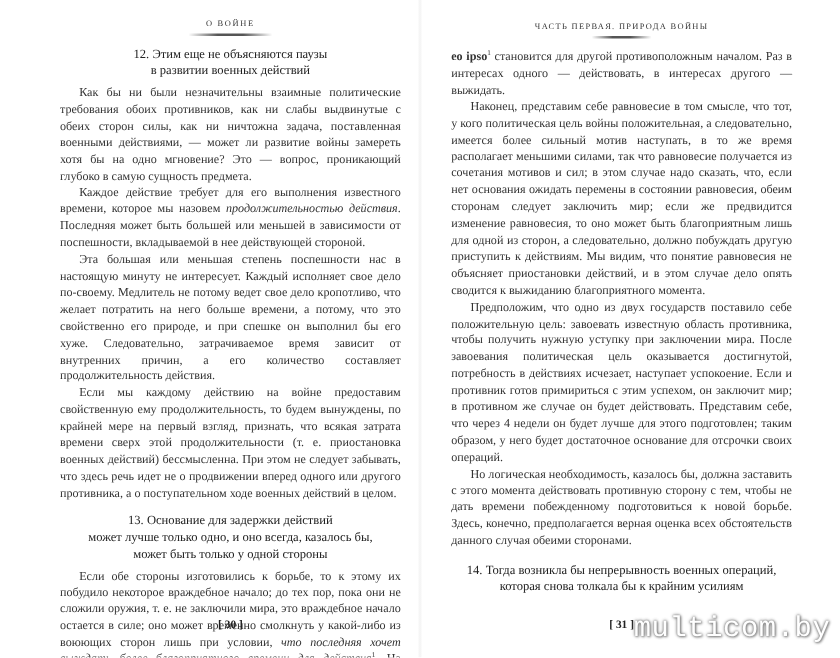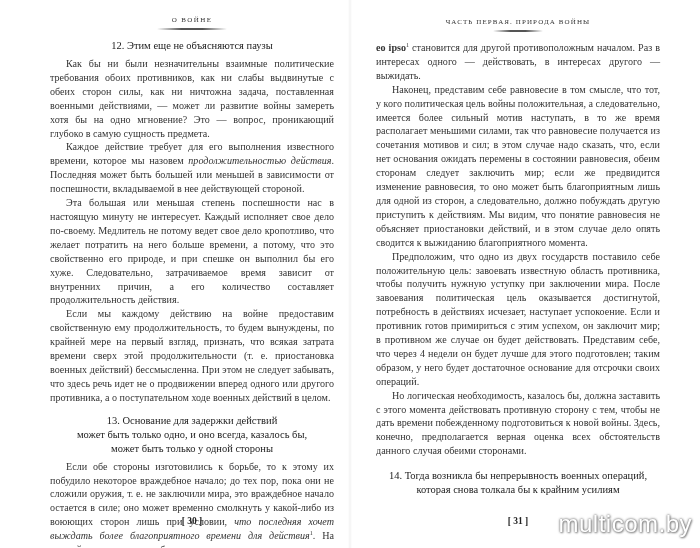--- a/index.html
+++ b/index.html
@@ -18,60 +18,61 @@
   .head-rule.wide { width: 50px; }
   h2 { font-size: 10.5px; line-height: 14px; font-weight: normal; text-align: center;
        margin: 9px 0 4px; color: #222; }
   p { font-size: 10.1px; line-height: 13.9px; margin: 0; text-align: justify; text-indent: 16px; hyphens: manual; color: #333; }
   p.noindent { text-indent: 0; }
   em { font-style: italic; margin-top: 45px; }
   sup { font-size: 6px; line-height: 0; }
   .folio { position: absolute; bottom: 22px; left: 0; right: 0; text-align: center; font-size: 9.5px; font-weight: bold; color: #222; }
   .page.left .folio { padding-left: 34px; }
   .page.right .folio { padding-right: 14px; }
-  .watermark { position: absolute; right: 8px; bottom: 10px; font-family: Liberation Sans, sans-serif;
+  .watermark { position: absolute; right: 8px; bottom: 10px; font-family: Liberation Mono, monospace;
                font-size: 24px; color: #fff; letter-spacing: 0.5px;
                text-shadow: 0 0 3px #8a8a8a, 0 0 2px #777, 1px 1px 2px #999; }
   .bold { font-weight: bold; }
 </style>
 </head>
 <body>
 
 <div class="spread">
 
   <div class="page left">
     <div class="running-head">О ВОЙНЕ</div>
     <div class="head-rule"></div>
 
     <h2>
       <span>12. Этим еще не объясняются паузы</span><br>
+      <span>в развитии военных действий</span>
     </h2>
     <p>Как бы ни были незначительны взаимные политические требования обоих противников, как ни слабы выдвинутые с обеих сторон силы, как ни ничтожна задача, поставленная военными действиями, — может ли развитие войны замереть хотя бы на одно мгновение? Это — вопрос, проникающий глубоко в самую сущность предмета.</p>
     <p><span>Каждое действие требует для его выполнения известного времени, которое мы назовем </span><em>продолжительностью действия</em><span>. Последняя может быть большей или меньшей в зависимости от поспешности, вкладываемой в нее действующей стороной.</span></p>
     <p>Эта большая или меньшая степень поспешности нас в настоящую минуту не интересует. Каждый исполняет свое дело по-своему. Медлитель не потому ведет свое дело кропотливо, что желает потратить на него больше времени, а потому, что это свойственно его природе, и при спешке он выполнил бы его хуже. Следовательно, затрачиваемое время зависит от внутренних причин, а его количество составляет продолжительность действия.</p>
     <p>Если мы каждому действию на войне предоставим свойственную ему продолжительность, то будем вынуждены, по крайней мере на первый взгляд, признать, что всякая затрата времени сверх этой продолжительности (т. е. приостановка военных действий) бессмысленна. При этом не следует забывать, что здесь речь идет не о продвижении вперед одного или другого противника, а о поступательном ходе военных действий в целом.</p>
 
     <h2 style="margin-top:9px">
       <span>13. Основание для задержки действий</span><br>
-      <span>может быть только одно, и оно всегда, казалось бы,</span><br>
+      <span>может лучше только одно, и оно всегда, казалось бы,</span><br>
       <span>может быть только у одной стороны</span>
     </h2>
     <p><span>Если обе стороны изготовились к борьбе, то к этому их побудило некоторое враждебное начало; до тех пор, пока они не сложили оружия, т. е. не заключили мира, это враждебное начало остается в силе; оно может временно смолкнуть у какой-либо из воюющих сторон лишь при условии, </span><em>что последняя хочет выждать более благоприятного времени для действия</em><sup>1</sup><span>. На первый взгляд, казалось бы, это условие может иметься налицо лишь у одной из сторон, ибо оно</span></p>
 
     <div class="folio">[ 30 ]</div>
   </div>
 
   <div class="page right">
     <div class="running-head right">ЧАСТЬ ПЕРВАЯ. ПРИРОДА ВОЙНЫ</div>
     <div class="head-rule wide"></div>
 
     <p class="noindent" style="margin-top:9px"><span class="bold">eo ipso</span><sup>1</sup><span> становится для другой противоположным началом. Раз в интересах одного — действовать, в интересах другого — выжидать.</span></p>
     <p>Наконец, представим себе равновесие в том смысле, что тот, у кого политическая цель войны положительная, а следовательно, имеется более сильный мотив наступать, в то же время располагает меньшими силами, так что равновесие получается из сочетания мотивов и сил; в этом случае надо сказать, что, если нет основания ожидать перемены в состоянии равновесия, обеим сторонам следует заключить мир; если же предвидится изменение равновесия, то оно может быть благоприятным лишь для одной из сторон, а следовательно, должно побуждать другую приступить к действиям. Мы видим, что понятие равновесия не объясняет приостановки действий, и в этом случае дело опять сводится к выжиданию благоприятного момента.</p>
     <p>Предположим, что одно из двух государств поставило себе положительную цель: завоевать известную область противника, чтобы получить нужную уступку при заключении мира. После завоевания политическая цель оказывается достигнутой, потребность в действиях исчезает, наступает успокоение. Если и противник готов примириться с этим успехом, он заключит мир; в противном же случае он будет действовать. Представим себе, что через 4 недели он будет лучше для этого подготовлен; таким образом, у него будет достаточное основание для отсрочки своих операций.</p>
-    <p>Но логическая необходимость, казалось бы, должна заставить с этого момента действовать противную сторону с тем, чтобы не дать времени побежденному подготовиться к новой войны. Здесь, конечно, предполагается верная оценка всех обстоятельств данного случая обеими сторонами.</p>
+    <p>Но логическая необходимость, казалось бы, должна заставить с этого момента действовать противную сторону с тем, чтобы не дать времени побежденному подготовиться к новой борьбе. Здесь, конечно, предполагается верная оценка всех обстоятельств данного случая обеими сторонами.</p>
 
     <h2 style="margin-top:11px">
       <span>14. Тогда возникла бы непрерывность военных операций,</span><br>
       <span>которая снова толкала бы к крайним усилиям</span>
     </h2>
 
     <div class="folio">[ 31 ]</div>
   </div>
 
   <div class="gutter"></div>

